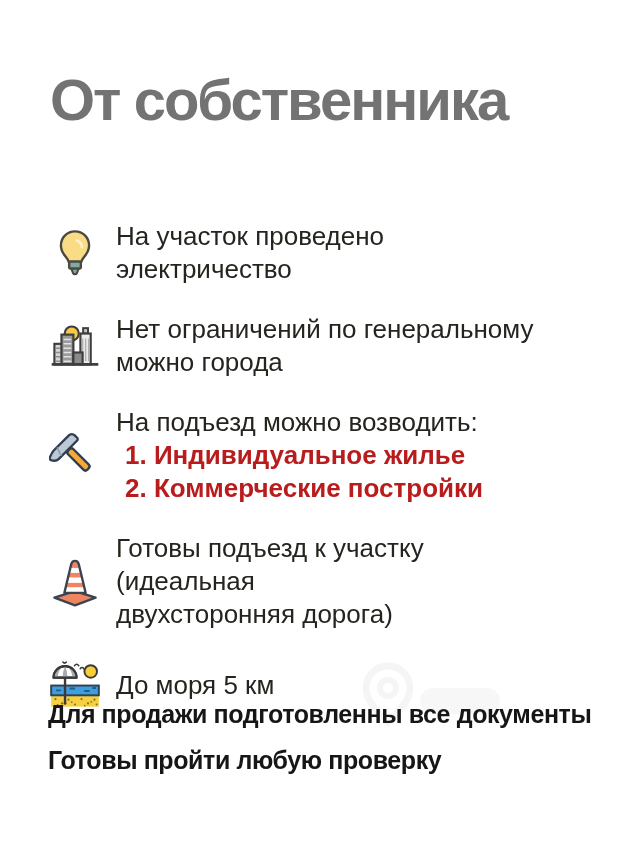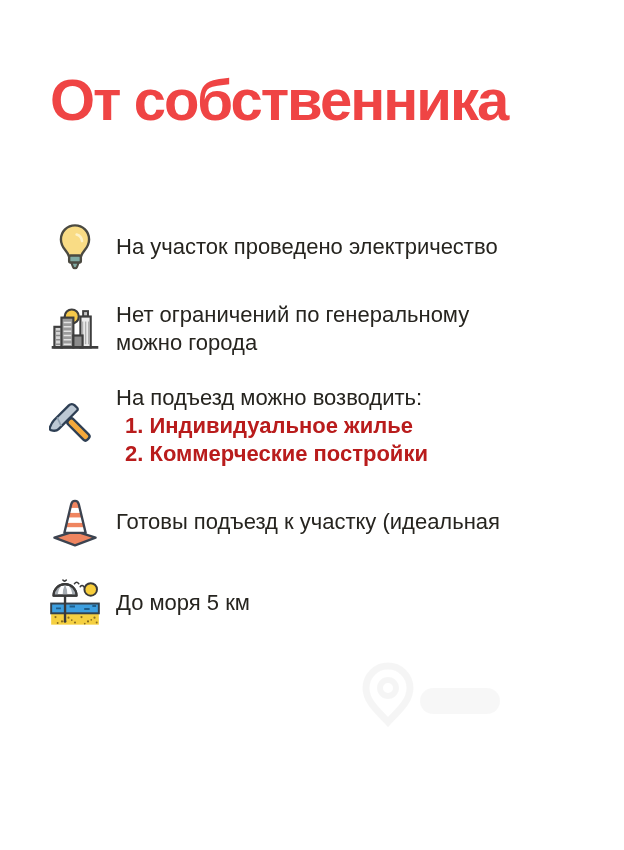--- a/index.html
+++ b/index.html
@@ -12,21 +12,21 @@
     overflow: hidden;
     font-family: "Liberation Sans", sans-serif;
   }
   .title {
     position: absolute;
     left: 50px;
     top: 68px;
     font-size: 58px;
     font-weight: 800;
     letter-spacing: -2px;
-    color: #ef4444;
+    color: #737373;
     line-height: 1.1;
     white-space: nowrap;
   }
   .feature-list {
     position: absolute;
     left: 48px;
     top: 220px;
     width: 500px;
     display: flex;
     flex-direction: column;
@@ -40,21 +40,21 @@
     flex: 0 0 54px;
     width: 54px;
     height: 54px;
     display: flex;
     align-items: center;
     justify-content: center;
   }
   .feature-icon svg { width: 52px; height: 52px; display: block; }
   .feature-text {
     margin-left: 14px;
-    font-size: 22px;
+    font-size: 26px;
     line-height: 1.27;
     color: #26241f;
   }
   .feature-text .line { display: block; }
   .numbered { display: block; font-weight: 700; padding-left: 9px; color: #b91c1c; }
   .footer {
     position: absolute;
     left: 48px;
     top: 700px;
     font-size: 25px;
@@ -146,20 +146,21 @@
           <g clip-path="url(#coneclip)">
             <rect x="8" y="11" width="32" height="4.6" fill="#ffffff"></rect>
             <rect x="8" y="19.8" width="32" height="5" fill="#ffffff"></rect>
             <rect x="8" y="28.8" width="32" height="5.2" fill="#ffffff"></rect>
           </g>
           <path d="M24 4.5c2 0 3 1.1 3.5 3.1L33.8 34H14.2L20.5 7.6c.5-2 1.5-3.1 3.5-3.1z" fill="none" stroke="#3C4350" stroke-width="2.2" stroke-linejoin="round"></path>
         </svg>
       </span>
       <div class="feature-text">
         <span class="line">Готовы подъезд к участку (идеальная</span>
+        <span class="line">двухсторонняя дорога)</span>
       </div>
     </div>
 
     <div class="feature-row">
       <span class="feature-icon">
         <svg viewBox="0 0 48 48" aria-hidden="true">
           <rect x="2" y="33.5" width="44" height="10.5" fill="#F5D041"></rect>
           <g fill="#8A6D1F">
             <circle cx="6" cy="37" r="1"></circle>
               <circle cx="12" cy="41" r="1"></circle>
@@ -194,14 +195,18 @@
     </div>
 
   </div>
 
   <svg class="watermark" width="150" height="90" viewBox="0 0 150 90" aria-hidden="true">
     <path d="M30 8a22 22 0 0 1 22 22c0 14-13 24-22 34-9-10-22-20-22-34A22 22 0 0 1 30 8z" fill="none" stroke="#555555" stroke-width="7"></path>
     <circle cx="30" cy="30" r="8" fill="none" stroke="#555555" stroke-width="6"></circle>
     <rect x="62" y="30" width="80" height="26" rx="13" fill="#777777"></rect>
   </svg>
 
+  <div class="footer">
+    <span class="footer-line">Для продажи подготовленны все документы</span>
+    <span class="footer-line">Готовы пройти любую проверку</span>
+  </div>
 
 </div>
 
 </body></html>

